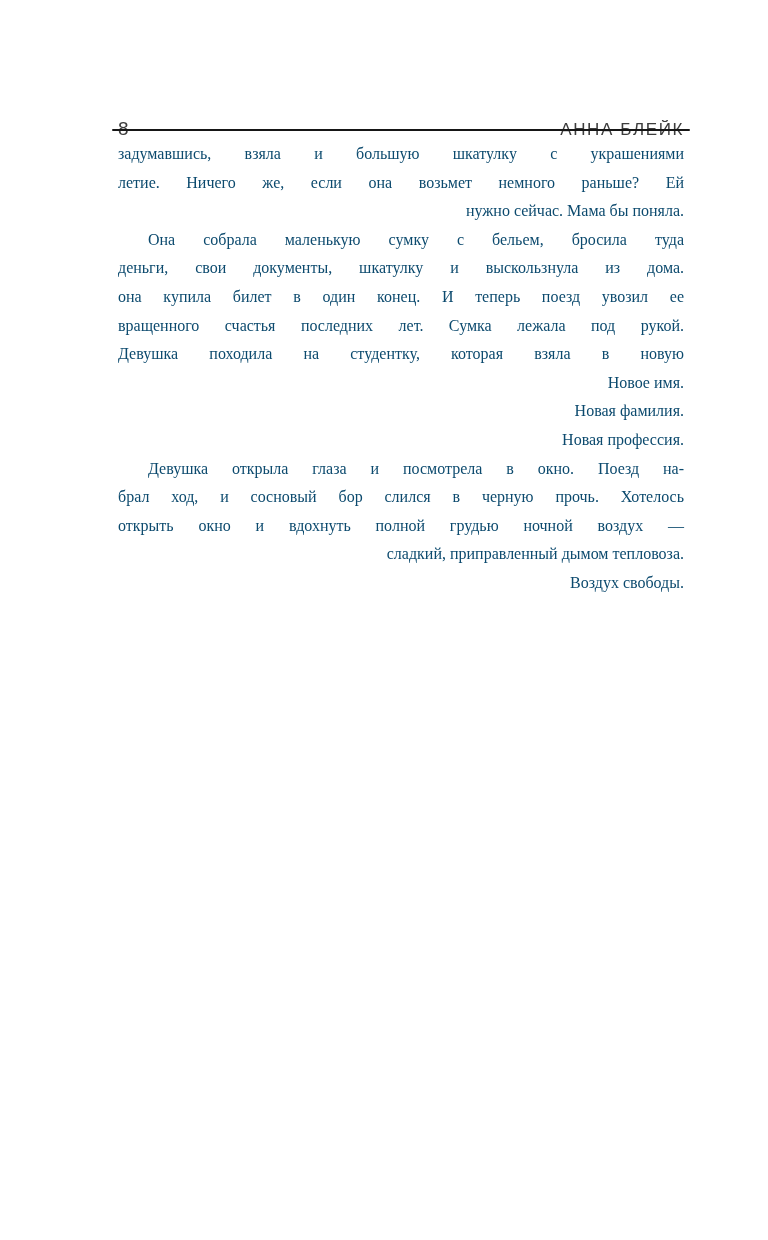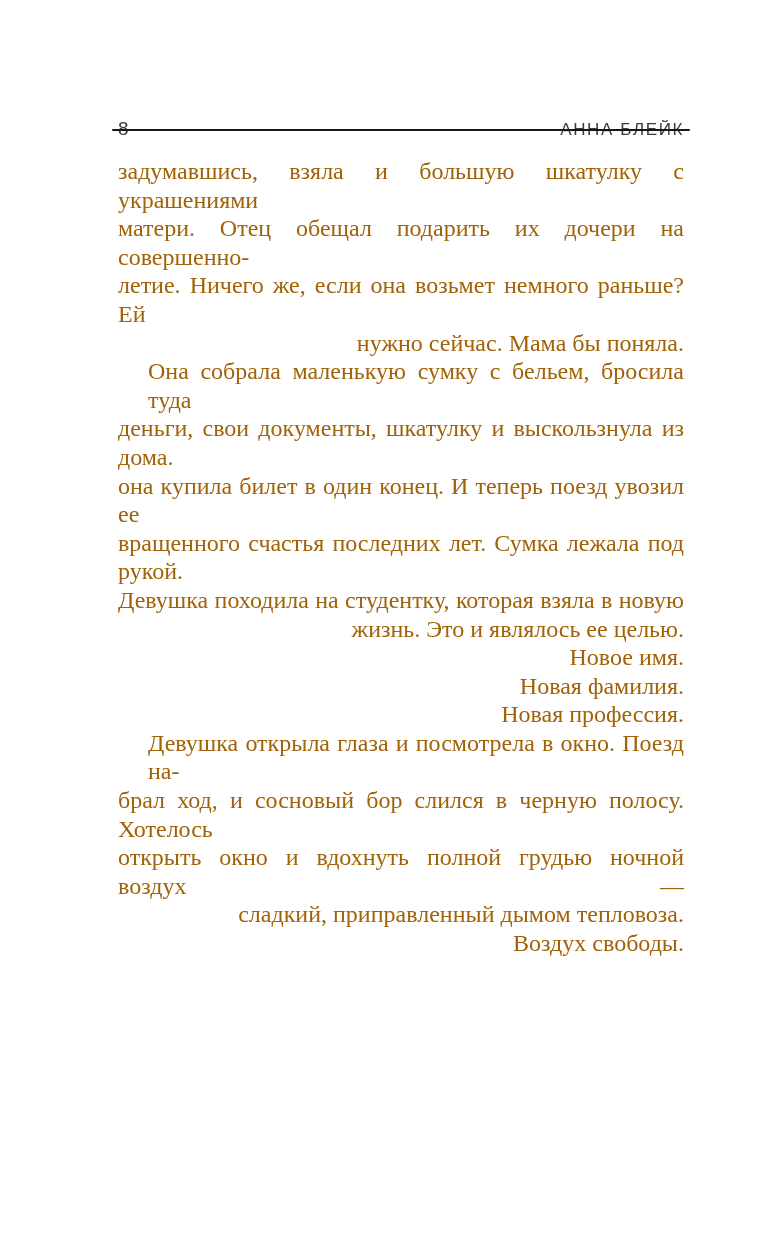--- a/index.html
+++ b/index.html
@@ -42,25 +42,25 @@
     top: 129px;
     width: 578px;
     height: 2px;
     background: #161616;
     border: none;
     border-radius: 1px;
   }
   .body-text {
     position: absolute;
     left: 118px;
-    top: 157px;
+    top: 140px;
     width: 566px;
-    font-size: 24px;
+    font-size: 16px;
     line-height: 28.6px;
-    color: #a16207;
+    color: #0c4a6e;
     text-rendering: optimizeLegibility;
   }
   .ln {
     white-space: normal;
     text-align: right;
   }
   .jl {
     text-align: justify;
     text-align-last: justify;
   }
@@ -76,39 +76,37 @@
   <div class="header">
     <span class="page-number">8</span>
     <span class="running-title">АННА БЛЕЙК</span>
   </div>
 
   <div class="header-rule"></div>
 
   <div class="body-text">
 
     <div class="ln jl">задумавшись, взяла и большую шкатулку с украшениями</div>
-    <div class="ln jl">матери. Отец обещал подарить их дочери на совершенно-</div>
     <div class="ln jl">летие. Ничего же, если она возьмет немного раньше? Ей</div>
     <div class="ln">нужно сейчас. Мама бы поняла.</div>
 
     <div class="ln jl ind">Она собрала маленькую сумку с бельем, бросила туда</div>
     <div class="ln jl">деньги, свои документы, шкатулку и выскользнула из дома.</div>
     <div class="ln jl">она купила билет в один конец. И теперь поезд увозил ее</div>
     <div class="ln jl">вращенного счастья последних лет. Сумка лежала под рукой.</div>
     <div class="ln jl">Девушка походила на студентку, которая взяла в новую</div>
-    <div class="ln">жизнь. Это и являлось ее целью.</div>
 
     <div class="ln ind">Новое имя.</div>
 
     <div class="ln ind">Новая фамилия.</div>
 
     <div class="ln ind">Новая профессия.</div>
 
 
     <div class="ln jl ind">Девушка открыла глаза и посмотрела в окно. Поезд на-</div>
-    <div class="ln jl">брал ход, и сосновый бор слился в черную полосу. Хотелось</div>
+    <div class="ln jl">брал ход, и сосновый бор слился в черную прочь. Хотелось</div>
     <div class="ln jl">открыть окно и вдохнуть полной грудью ночной воздух —</div>
     <div class="ln">сладкий, приправленный дымом тепловоза.</div>
 
     <div class="ln ind">Воздух свободы.</div>
   </div>
 
 </div>
 
 </body></html>

